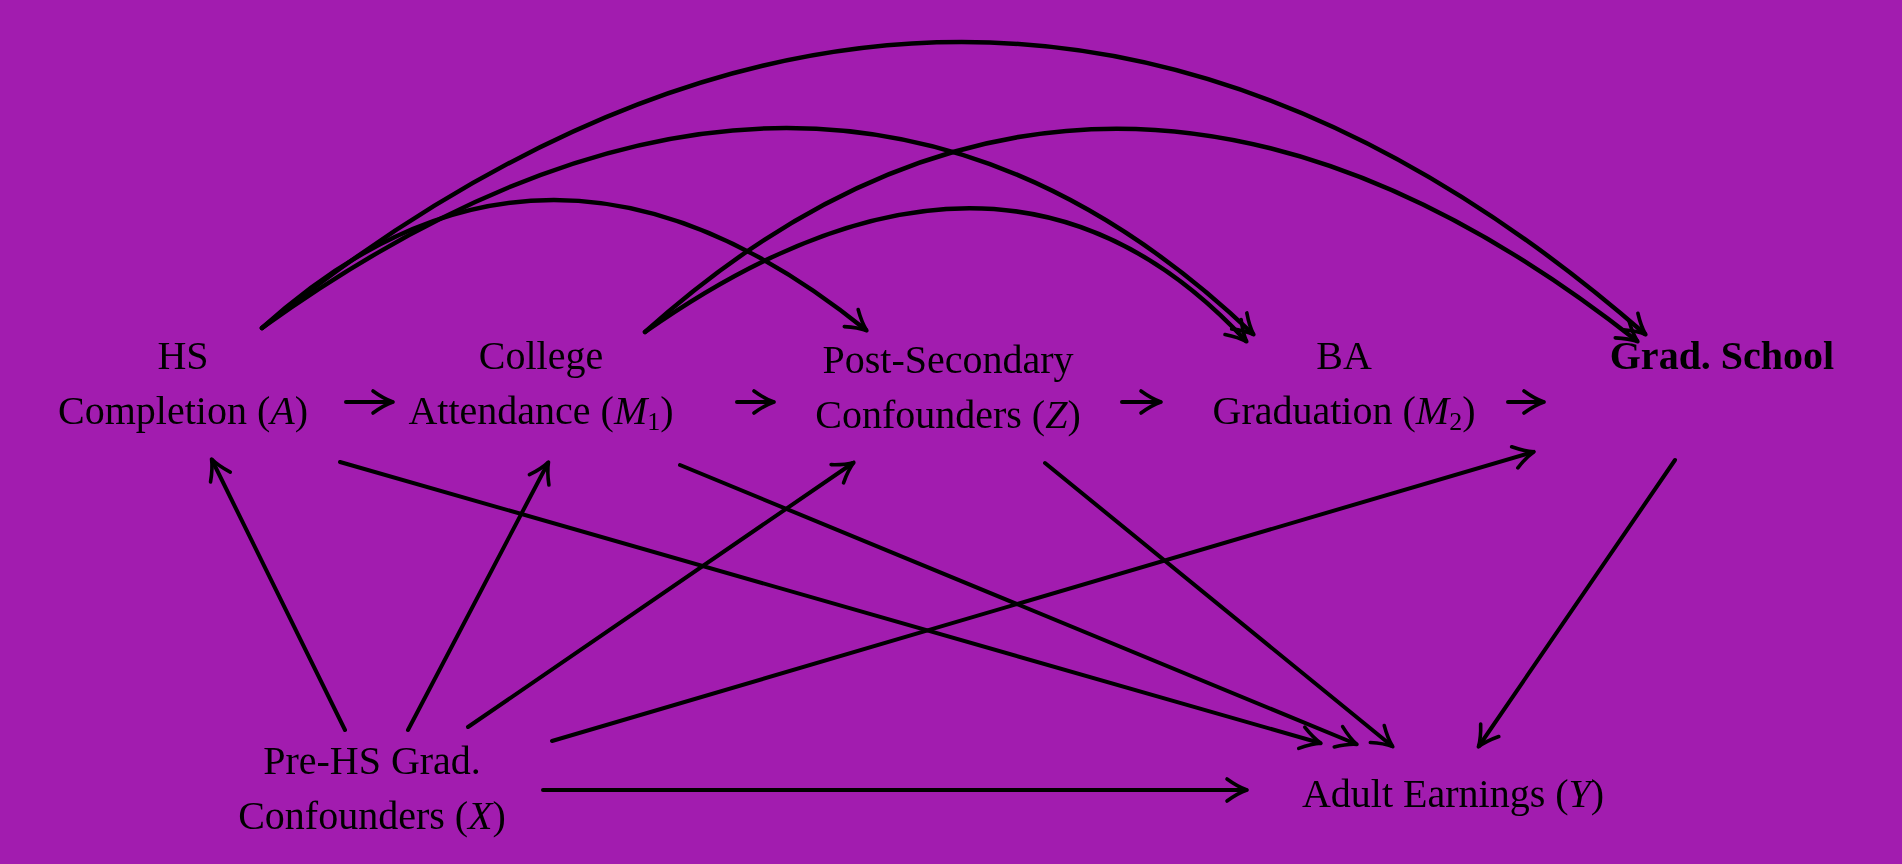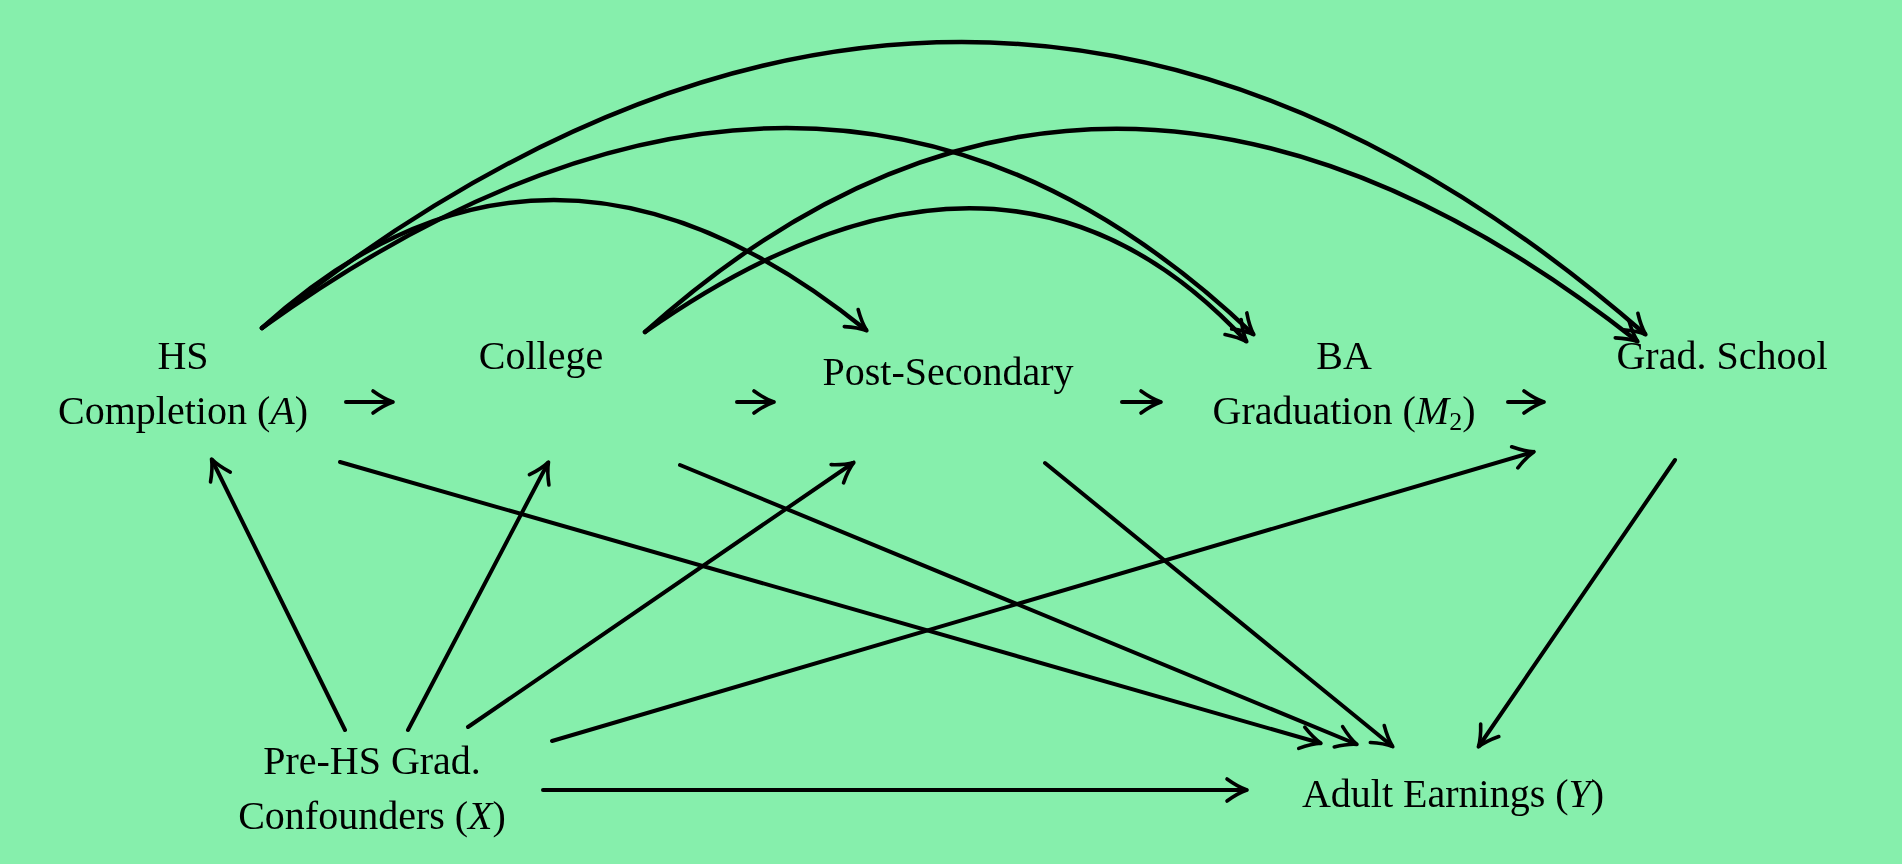--- a/index.html
+++ b/index.html
@@ -1,16 +1,16 @@
 <!DOCTYPE html>
 <html><head>
 <meta charset="utf-8">
 <style>
   html,body{margin:0;padding:0;background:#fff;}
-  #figure{position:relative;width:1902px;height:864px;background:#86efac;overflow:hidden;
+  #figure{position:relative;width:1902px;height:864px;background:#a21caf;overflow:hidden;
           font-family:"Liberation Serif","DejaVu Serif",serif;color:#000;}
   #edge-layer{position:absolute;left:0;top:0;width:1902px;height:864px;}
   .node{position:absolute;transform:translateX(-50%);text-align:center;white-space:nowrap;
         font-size:40px;line-height:55px;}
   .mvar{font-style:italic;}
   sub.msub{font-size:26px;line-height:0;vertical-align:-6px;}
 </style>
 </head>
 <body>
 
@@ -44,32 +44,34 @@
       </g>
   </svg>
 
   <div class="node" style="left:183px;top:328px;">
     <span>HS</span><br>
     <span><span>Completion (</span><span class="mvar">A</span><sub class="msub"></sub><span>)</span></span>
   </div>
 
   <div class="node" style="left:541px;top:328px;">
     <span>College</span><br>
+    <span><span>Attendance (</span><span class="mvar">M</span><sub class="msub">1</sub><span>)</span></span>
   </div>
 
-  <div class="node" style="left:948px;top:344px;">
+  <div class="node" style="left:948px;top:332px;">
     <span>Post-Secondary</span><br>
+    <span><span>Confounders (</span><span class="mvar">Z</span><sub class="msub"></sub><span>)</span></span>
   </div>
 
   <div class="node" style="left:1344px;top:328px;">
     <span>BA</span><br>
     <span><span>Graduation (</span><span class="mvar">M</span><sub class="msub">2</sub><span>)</span></span>
   </div>
 
-  <div class="node" style="left:1722px;top:328px;">
+  <div class="node" style="left:1722px;top:328px;font-weight:bold;">
     <span>Grad. School</span><br>
   </div>
 
   <div class="node" style="left:1453px;top:766px;">
     <span><span>Adult Earnings (</span><span class="mvar">Y</span><span>)</span></span>
   </div>
 
   <div class="node" style="left:372px;top:733px;">
     <span>Pre-HS Grad.</span><br>
     <span><span>Confounders (</span><span class="mvar">X</span><sub class="msub"></sub><span>)</span></span>

